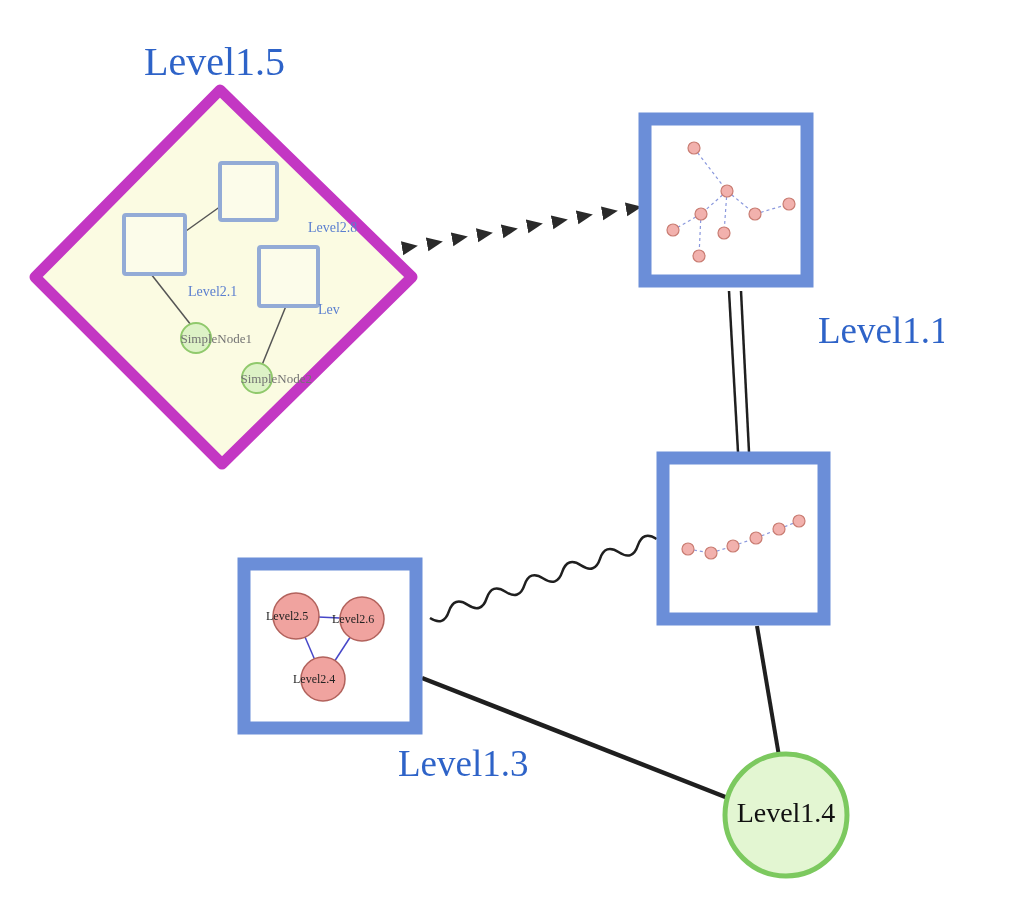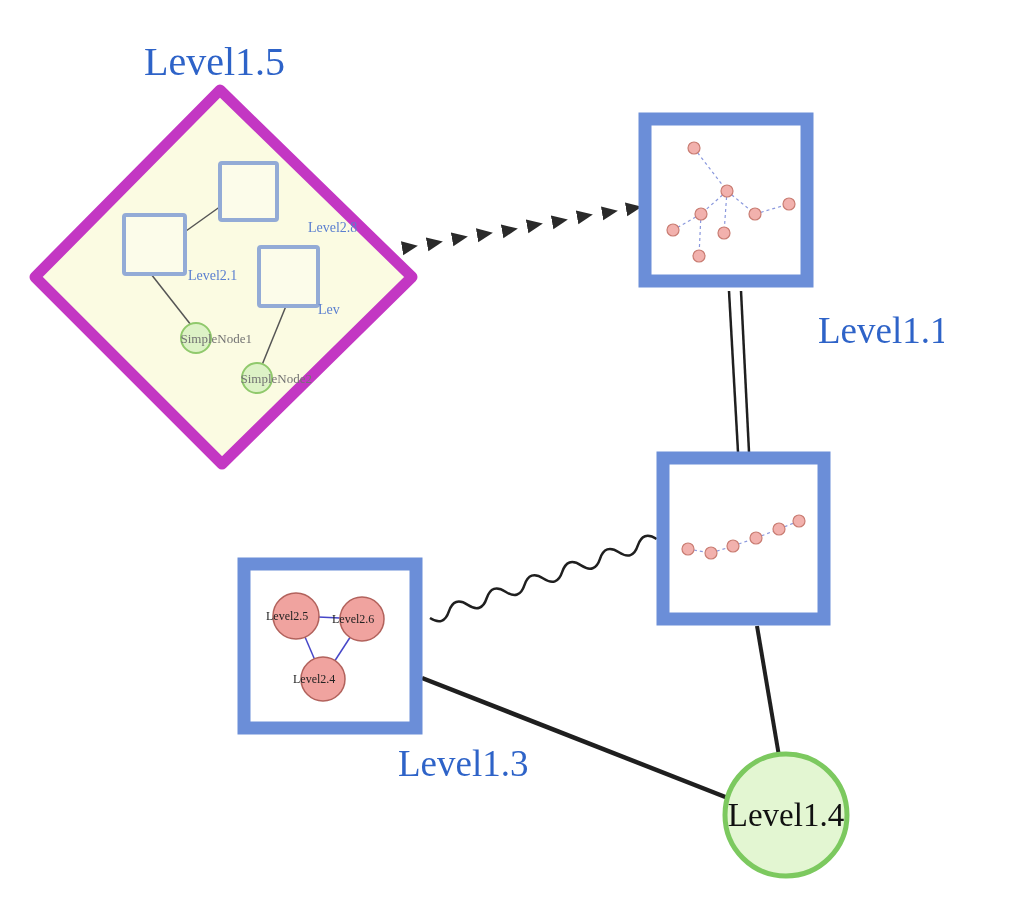--- a/index.html
+++ b/index.html
@@ -7,25 +7,25 @@
     position:relative;width:944px;height:900px;background:#ffffff;
     font-family:Liberation Serif, serif;overflow:hidden;
   }
   svg.layer{position:absolute;left:0;top:0;}
   
   .lbl{position:absolute;color:var(--label-blue,#2e63c8);white-space:nowrap;}
   .lbl-15{left:144px;top:38px;font-size:40px;}
   .lbl-11{left:818px;top:309px;font-size:37px;}
   .lbl-12{left:830px;top:634px;font-size:37px;}
   .lbl-13{left:398px;top:742px;font-size:37px;}
-  .lbl-14{left:696px;top:797px;width:180px;text-align:center;font-size:33px;color:#111;}
+  .lbl-14{left:696px;top:797px;width:180px;text-align:center;font-size:28px;color:#111;}
   
   .lbl-sm{position:absolute;color:var(--inner-label-blue,#5b7fd0);font-size:14px;white-space:nowrap;}
   .lbl-28{left:283px;top:220px;margin-left:25px;}
-  .lbl-21{left:188px;top:268px;}
+  .lbl-21{left:188px;top:284px;}
   .lbl-lev{left:311px;top:302px;margin-left:7px;}
   .lbl-node{position:absolute;color:#737373;font-size:13px;text-align:right;white-space:nowrap;}
   .lbl-sn1{left:142px;top:331px;width:110px;}
   .lbl-sn2{left:202px;top:371px;width:110px;}
   .lbl-tri{position:absolute;color:#222;font-size:12px;text-align:left;white-space:nowrap;}
   .lbl-25{left:266px;top:609px;width:60px;}
   .lbl-26{left:332px;top:612px;width:60px;}
   .lbl-24{left:293px;top:672px;width:60px;}
   
   .diamond{fill:var(--diamond-fill,#fbfbe2);stroke:var(--diamond-stroke,#c337c3);stroke-width:11;stroke-linejoin:round;}

